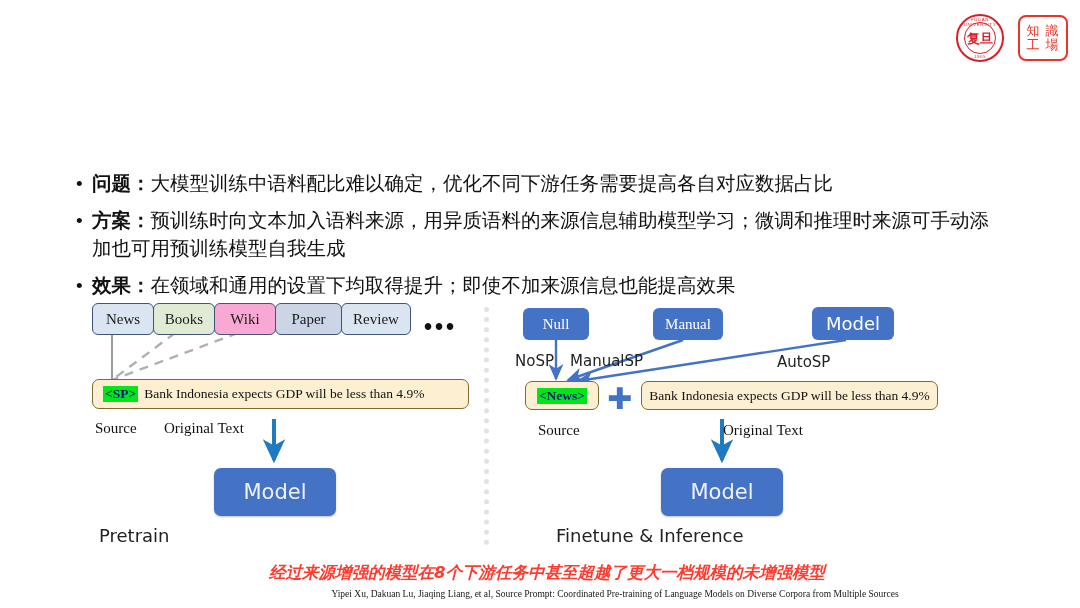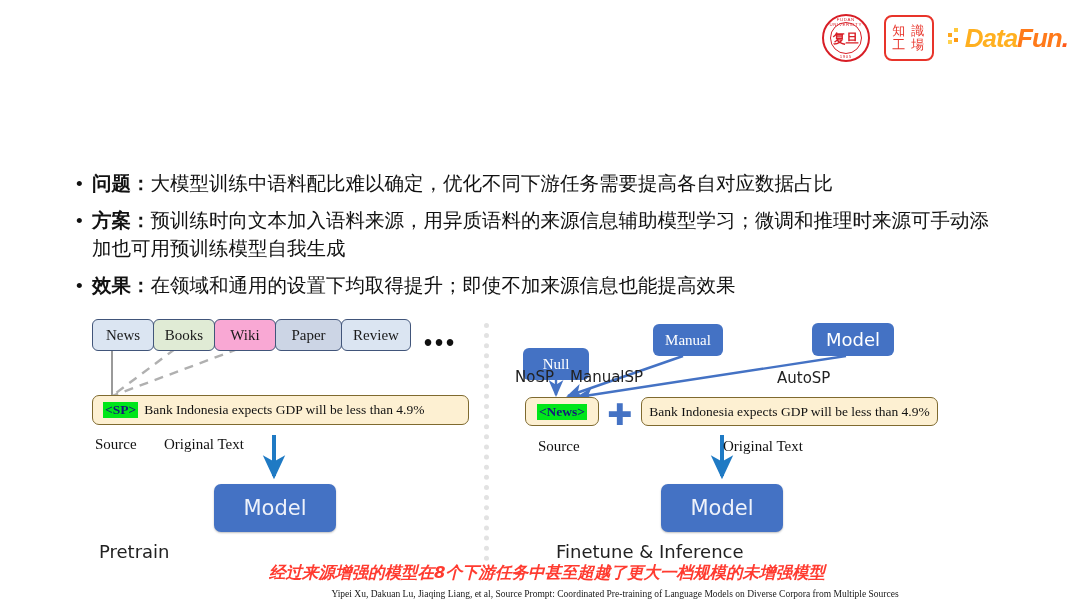--- a/index.html
+++ b/index.html
@@ -44,21 +44,21 @@
 
   
   .bullets{position:absolute;left:76px;top:170px;width:930px;}
   .bullet{display:flex;align-items:flex-start;margin-bottom:9px;}
   .bullet .dot{width:16px;flex:0 0 16px;font-size:19px;line-height:28px;color:#111;}
   .bullet .btext{font-size:19.5px;line-height:28px;color:#111;
     font-family:"DejaVu Sans",sans-serif;}
   .bullet .btext b{font-weight:bold;}
 
   
-  .diagram{position:absolute;left:0;top:318px;width:1080px;height:250px;}
+  .diagram{position:absolute;left:0;top:302px;width:1080px;height:250px;}
   .divider{position:absolute;left:484px;top:5px;width:0;height:238px;
     border-left:5px dotted #e2e2e2;}
 
   .srcbox{position:absolute;height:30px;border-radius:6px;border:1px solid #41557a;
     display:flex;align-items:center;justify-content:center;
     font-family:"Liberation Serif","DejaVu Serif",serif;font-size:15px;color:#1a1a1a;}
 
   .ellipsis{position:absolute;left:424px;top:14px;font-size:23px;letter-spacing:3px;
     color:#111;font-weight:bold;line-height:1;}
 
@@ -109,31 +109,20 @@
         <div class="glyph">复旦</div>
       </div>
       <div class="ring-bot">1905</div>
     </div>
 
     <div class="logo-zhishi">
       <span>知 識</span>
       <span>工 場</span>
     </div>
 
-    <div class="logo-datafun">
-      <span class="df-dots">
-          <i></i>
-          <i></i>
-          <i></i>
-          <i></i>
-        </span>
-      <span>
-        <span style="color:#ffb020">Data</span><span style="color:#ff7a1a">Fun</span><span style="color:#ff5a1a">.</span>
-      </span>
-    </div>
   </div>
 
 
   <div class="bullets">
     <div class="bullet">
       <span class="dot">•</span>
       <span class="btext"><b>问题：</b><span>大模型训练中语料配比难以确定，优化不同下游任务需要提高各自对应数据占比</span></span>
     </div>
     <div class="bullet">
       <span class="dot">•</span>
@@ -197,21 +186,21 @@
     </div>
 
     <div class="caption" style="left:95px;top:118px;">Source</div>
     <div class="caption" style="left:164px;top:118px;">Original Text</div>
 
     <div class="modelbox" style="left:214px;top:166px;">
       <span>Model</span>
     </div>
     <div class="stage-label" style="left:99px;top:223px;">Pretrain</div>
 
-    <div class="bluebox serif" style="left:523px;top:6px;width:66px;margin-top:24px;">
+    <div class="bluebox serif" style="left:523px;top:6px;width:66px;">
       <span>Null</span>
     </div>
     <div class="bluebox serif" style="left:653px;top:6px;width:70px;">
       <span>Manual</span>
     </div>
     <div class="bluebox sans" style="left:812px;top:5px;width:82px;height:33px;">
       <span>Model</span>
     </div>
 
     <div class="edgelabel" style="left:515px;top:50px;">NoSP</div>

